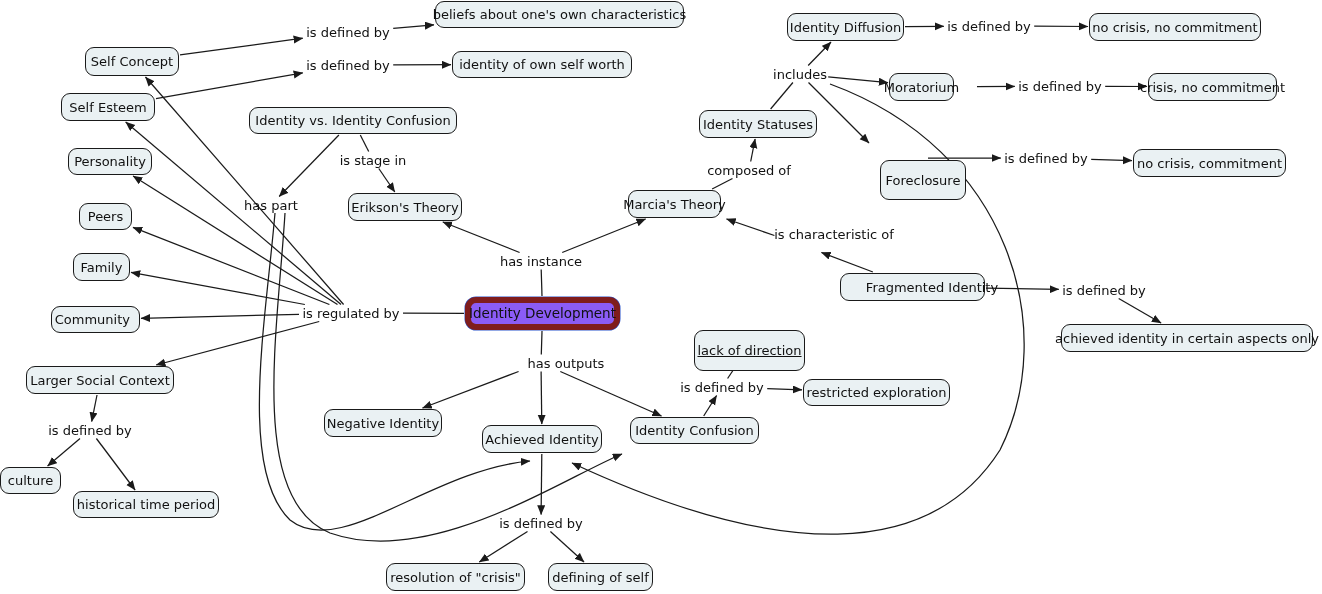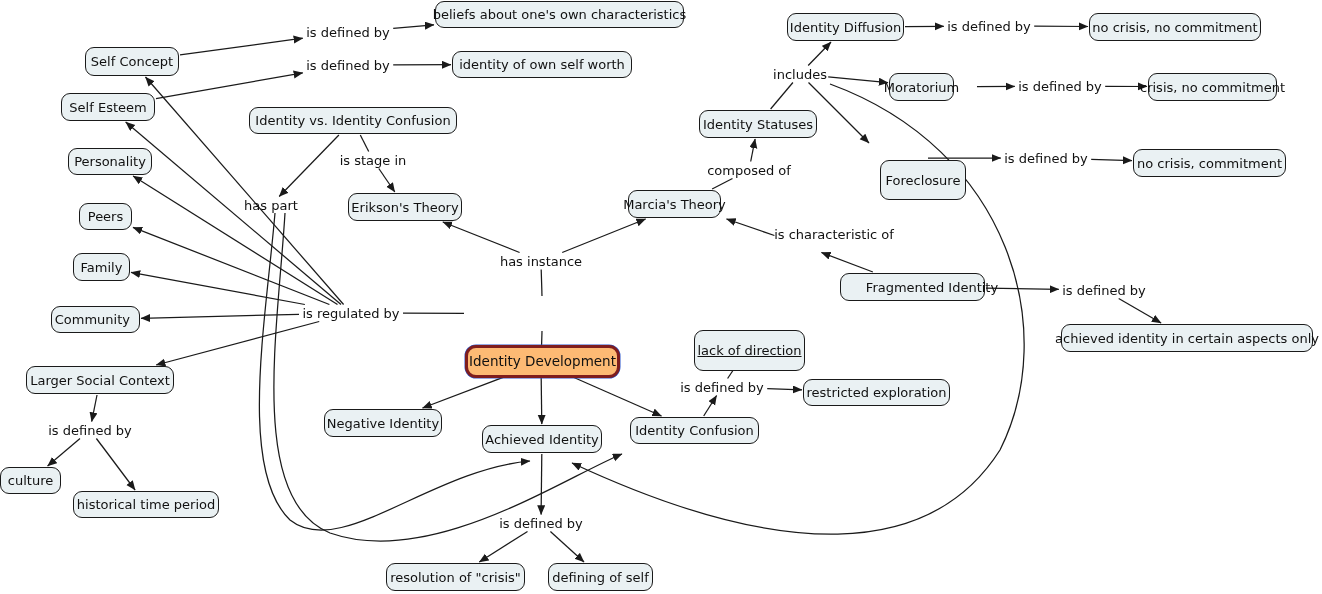--- a/index.html
+++ b/index.html
@@ -36,27 +36,26 @@
     line-height: 1;
     display: flex;
     align-items: center;
     justify-content: center;
     white-space: nowrap;
     padding: 0 9px;
     height: 27px;
     z-index: 3;
   }
   .node.central {
-    background: #fdba74;
-    border: 3px solid #7f1d1d;
+    background: #8b5cf6;
+    border: 6px solid #7f1d1d;
     border-radius: 11px;
     height: 33px;
     font-size: 13.5px;
     box-shadow: 0 0 0 0.5px #2a55cc;
-    margin-top: 48px;
   }
   .linklabel {
     position: absolute;
     color: #111111;
     font-size: 13px;
     line-height: 1;
     white-space: nowrap;
     background: transparent;
     z-index: 2;
     transform: translate(-50%, -50%);

